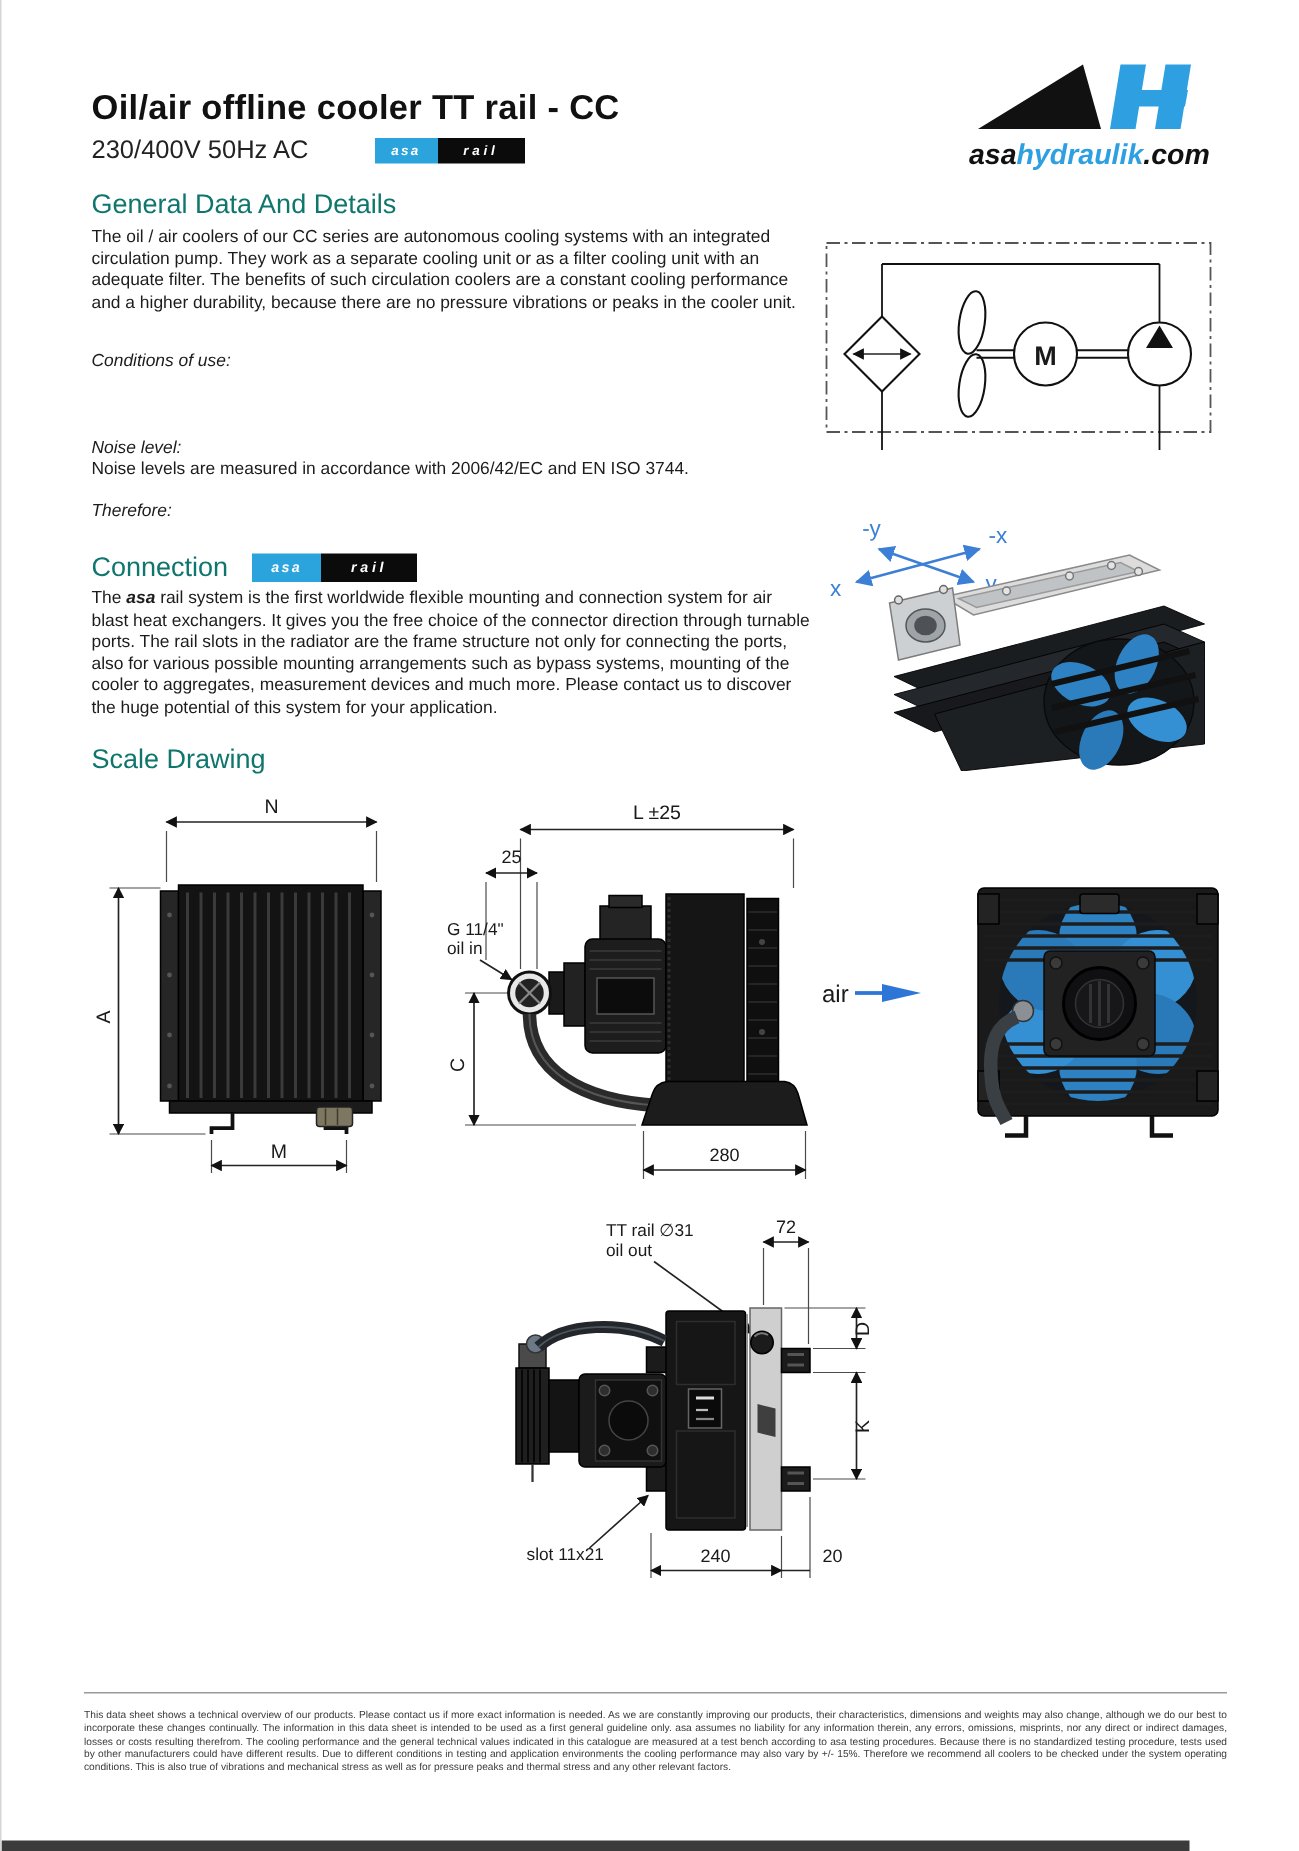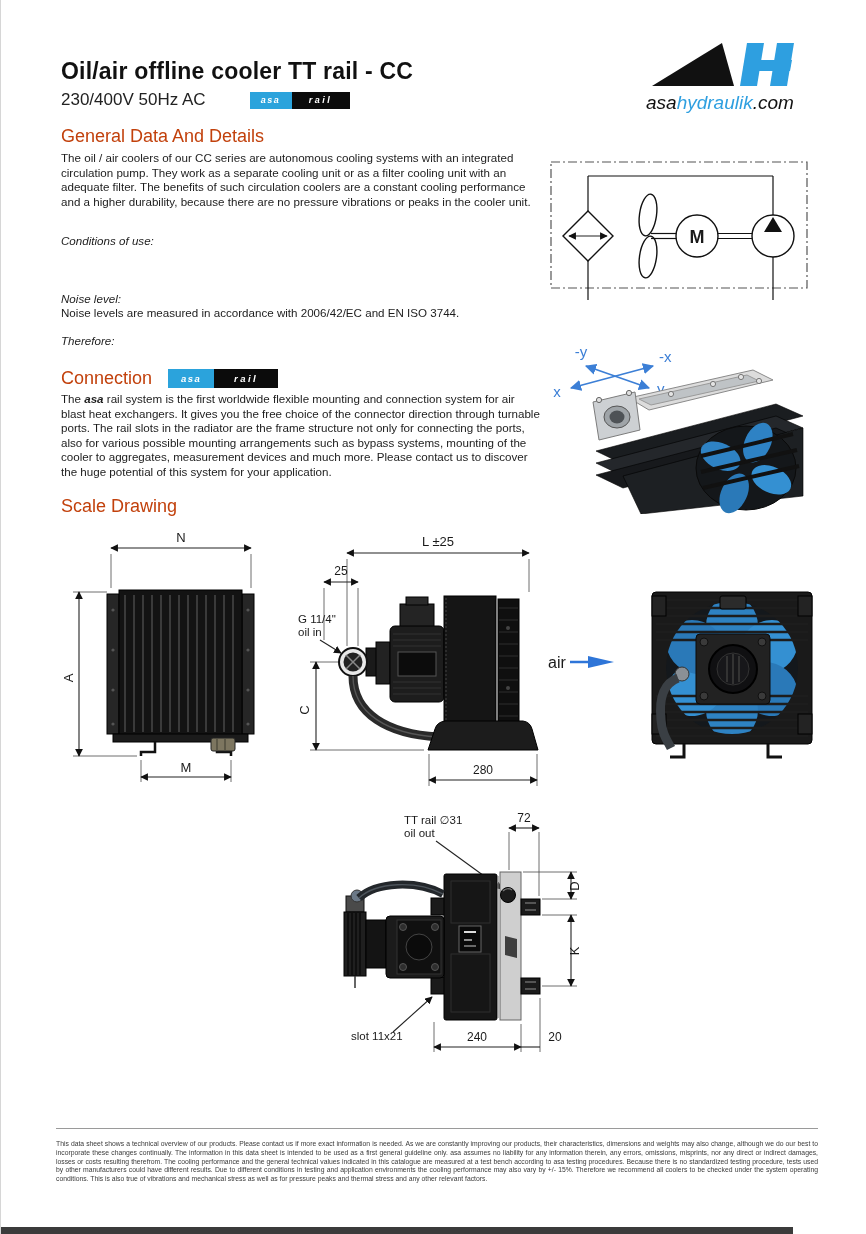--- a/index.html
+++ b/index.html
@@ -2,30 +2,30 @@
 <html><head>
 <meta charset="utf-8">
 <style>
   html,body{margin:0;padding:0;background:#e9e9e9;}
   #page{position:relative;width:866px;height:1234px;background:#ffffff;margin:0 auto;
         font-family:"Liberation Sans","DejaVu Sans",sans-serif;color:#1a1a1a;overflow:hidden;
         border-left:1px solid #d6d6d6;box-sizing:border-box;}
   .abs{position:absolute;}
   .title{font-size:23px;font-weight:bold;color:#111;letter-spacing:.2px;}
   .subtitle{font-size:17px;color:#222;}
-  .h2{font-size:18px;font-weight:400;color:#c2410c;}
+  .h2{font-size:18px;font-weight:400;color:#0f766e;}
   .body-text{font-size:11.6px;line-height:14.6px;color:#1c1c1c;}
   .ital{font-style:italic;}
   .b{font-weight:bold;}
   .badge{display:inline-flex;align-items:stretch;vertical-align:middle;}
   .badge span{display:flex;align-items:center;justify-content:center;color:#fff;
               font-style:italic;font-weight:bold;}
   .b-asa{background:#2BA3DC;letter-spacing:1.5px;}
   .b-rail{background:#0b0b0b;letter-spacing:2.5px;}
-  .logo-text{font-size:19px;font-weight:normal;font-style:italic;color:#111;white-space:nowrap;}
+  .logo-text{font-size:19px;font-weight:bold;font-style:italic;color:#111;white-space:nowrap;}
   .logo-text .blue{color:#2E9FE0;}
   .fineprint{font-size:6.8px;line-height:8.8px;color:#3a3a3a;text-align:justify;}
   .copyright{font-size:7.5px;color:#3a3a3a;text-align:center;}
   .rule{background:#9a9a9a;height:1px;}
   .bottombar{background:#3b3b3b;}
   svg text{font-family:"Liberation Sans","DejaVu Sans",sans-serif;fill:#1a1a1a;}
   .dimline{stroke:#222;stroke-width:1.1;fill:none;}
   .extline{stroke:#4a4a4a;stroke-width:0.8;fill:none;}
   .dimtxt{font-size:13px;}
   .dimnum{font-size:12px;}

